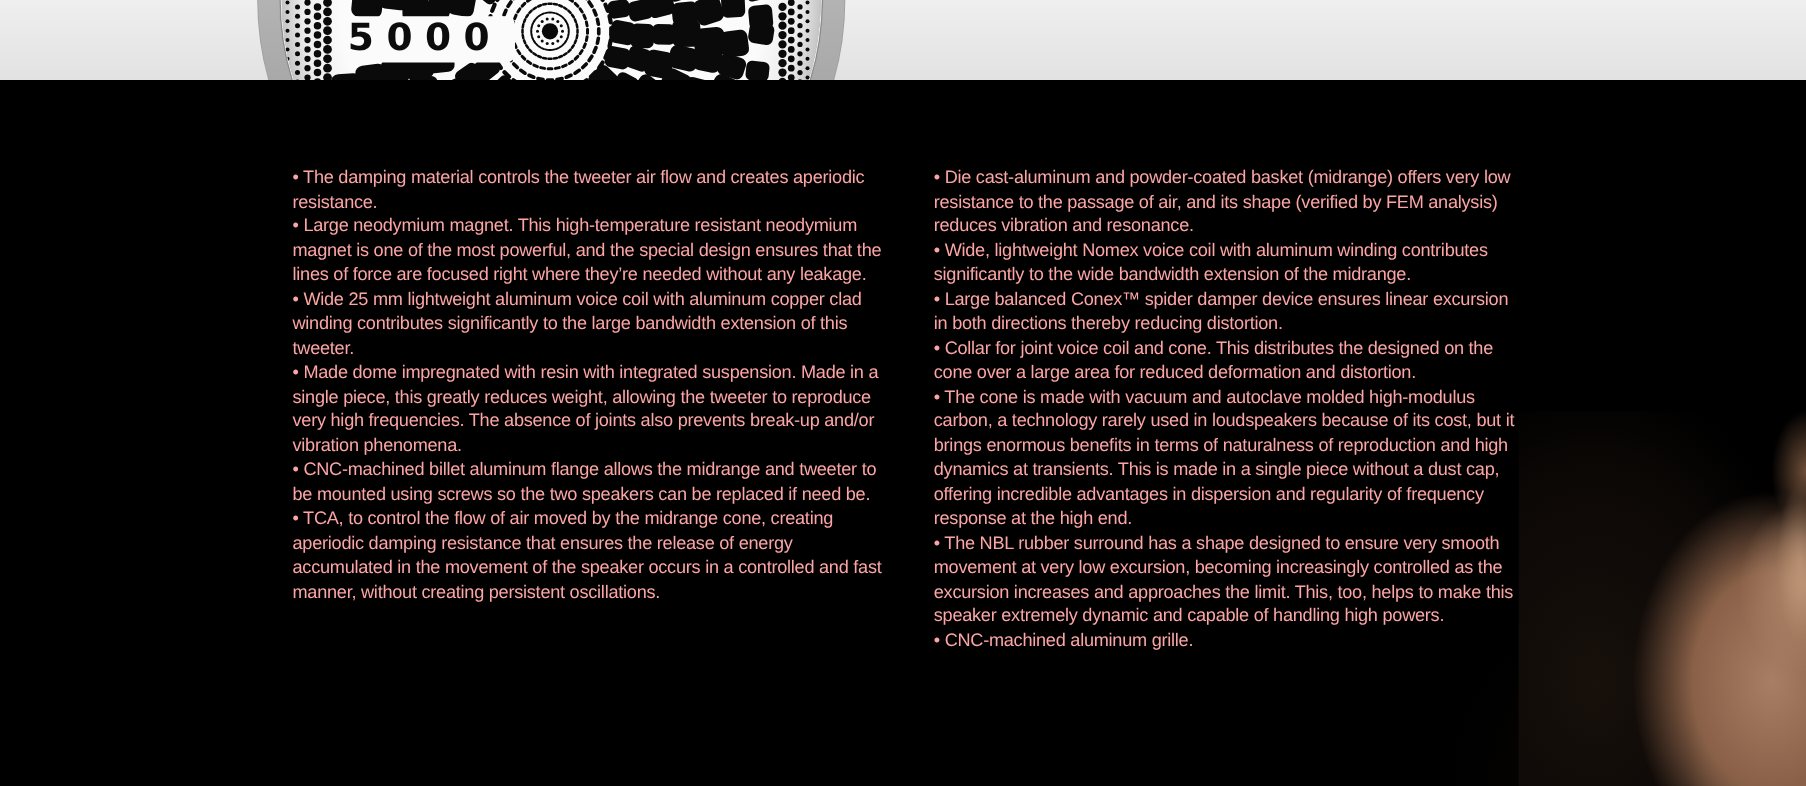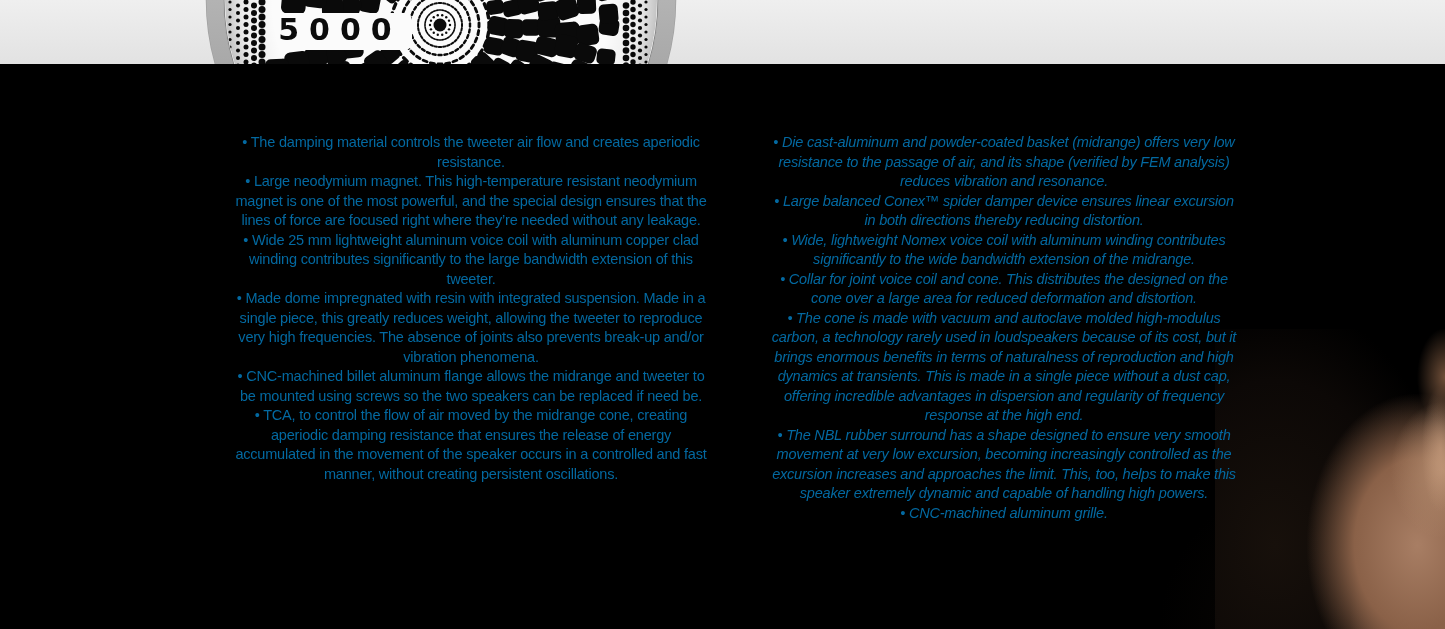--- a/index.html
+++ b/index.html
@@ -5,23 +5,23 @@
   html,body{margin:0;padding:0;background:#000;}
   .page{position:relative;width:1445px;height:629px;overflow:hidden;background:#000;
         font-family:"Liberation Sans",sans-serif;}
   
   .banner{position:absolute;top:0;left:0;width:1445px;height:64px;
           background:linear-gradient(#efefef,#e2e2e2);overflow:hidden;}
   .banner svg{display:block;}
   
   .col{position:absolute;top:133px;width:474px;}
   .col-left{left:234px;}
-  .col-right{left:767px;font-style:italic;}
-  .bullet{margin:0;text-align:center;font-size:14.5px;line-height:19.5px;
-          letter-spacing:-0.2px;color:#0369a1;font-weight:400;}
+  .col-right{left:747px;}
+  .bullet{margin:0;font-size:14.5px;line-height:19.5px;
+          letter-spacing:-0.2px;color:#fca5a5;font-weight:400;}
   
   .ear-glow{position:absolute;right:0;bottom:0;width:460px;height:300px;
     background:radial-gradient(320px 240px at 92% 100%,rgba(84,56,36,0.30) 0%,rgba(40,26,16,0.12) 55%,rgba(0,0,0,0) 78%);}
   .ear{position:absolute;right:0;bottom:0;width:230px;height:300px;
     background:
       radial-gradient(40px 70px at 100% 16%, rgba(130,92,66,0.85) 0%, rgba(60,38,24,0) 70%),
       radial-gradient(26px 88px at 98% 40%, rgba(205,162,130,0.55) 0%, rgba(90,60,40,0) 72%),
       radial-gradient(72px 95px at 99% 47%, #b28a6d 0%, rgba(90,60,40,0) 72%),
       radial-gradient(150px 205px at 88% 72%, #a87e64 0%, #8a6148 42%, rgba(50,32,20,0) 74%),
       radial-gradient(125px 160px at 100% 96%, #9c7258 0%, rgba(60,40,25,0) 76%),
@@ -390,21 +390,21 @@
     <section class="col col-left" id="col-left">
         <p class="bullet">• The damping material controls the tweeter air flow and creates aperiodic resistance.</p>
         <p class="bullet">• Large neodymium magnet. This high-temperature resistant neodymium magnet is one of the most powerful, and the special design ensures that the lines of force are focused right where they’re needed without any leakage.</p>
         <p class="bullet">• Wide 25 mm lightweight aluminum voice coil with aluminum copper clad winding contributes significantly to the large bandwidth extension of this tweeter.</p>
         <p class="bullet">• Made dome impregnated with resin with integrated suspension. Made in a single piece, this greatly reduces weight, allowing the tweeter to reproduce very high frequencies. The absence of joints also prevents break-up and/or vibration phenomena.</p>
         <p class="bullet">• CNC-machined billet aluminum flange allows the midrange and tweeter to be mounted using screws so the two speakers can be replaced if need be.</p>
         <p class="bullet">• TCA, to control the flow of air moved by the midrange cone, creating aperiodic damping resistance that ensures the release of energy accumulated in the movement of the speaker occurs in a controlled and fast manner, without creating persistent oscillations.</p>
       </section>
     <section class="col col-right" id="col-right">
         <p class="bullet">• Die cast-aluminum and powder-coated basket (midrange) offers very low resistance to the passage of air, and its shape (verified by FEM analysis) reduces vibration and resonance.</p>
+        <p class="bullet">• Wide, lightweight Nomex voice coil with aluminum winding contributes significantly to the wide bandwidth extension of the midrange.</p>
         <p class="bullet">• Large balanced Conex™ spider damper device ensures linear excursion in both directions thereby reducing distortion.</p>
-        <p class="bullet">• Wide, lightweight Nomex voice coil with aluminum winding contributes significantly to the wide bandwidth extension of the midrange.</p>
         <p class="bullet">• Collar for joint voice coil and cone. This distributes the designed on the cone over a large area for reduced deformation and distortion.</p>
         <p class="bullet">• The cone is made with vacuum and autoclave molded high-modulus carbon, a technology rarely used in loudspeakers because of its cost, but it brings enormous benefits in terms of naturalness of reproduction and high dynamics at transients. This is made in a single piece without a dust cap, offering incredible advantages in dispersion and regularity of frequency response at the high end.</p>
         <p class="bullet">• The NBL rubber surround has a shape designed to ensure very smooth movement at very low excursion, becoming increasingly controlled as the excursion increases and approaches the limit. This, too, helps to make this speaker extremely dynamic and capable of handling high powers.</p>
         <p class="bullet">• CNC-machined aluminum grille.</p>
       </section>
   </main>
 </div>
 
 </body></html>

